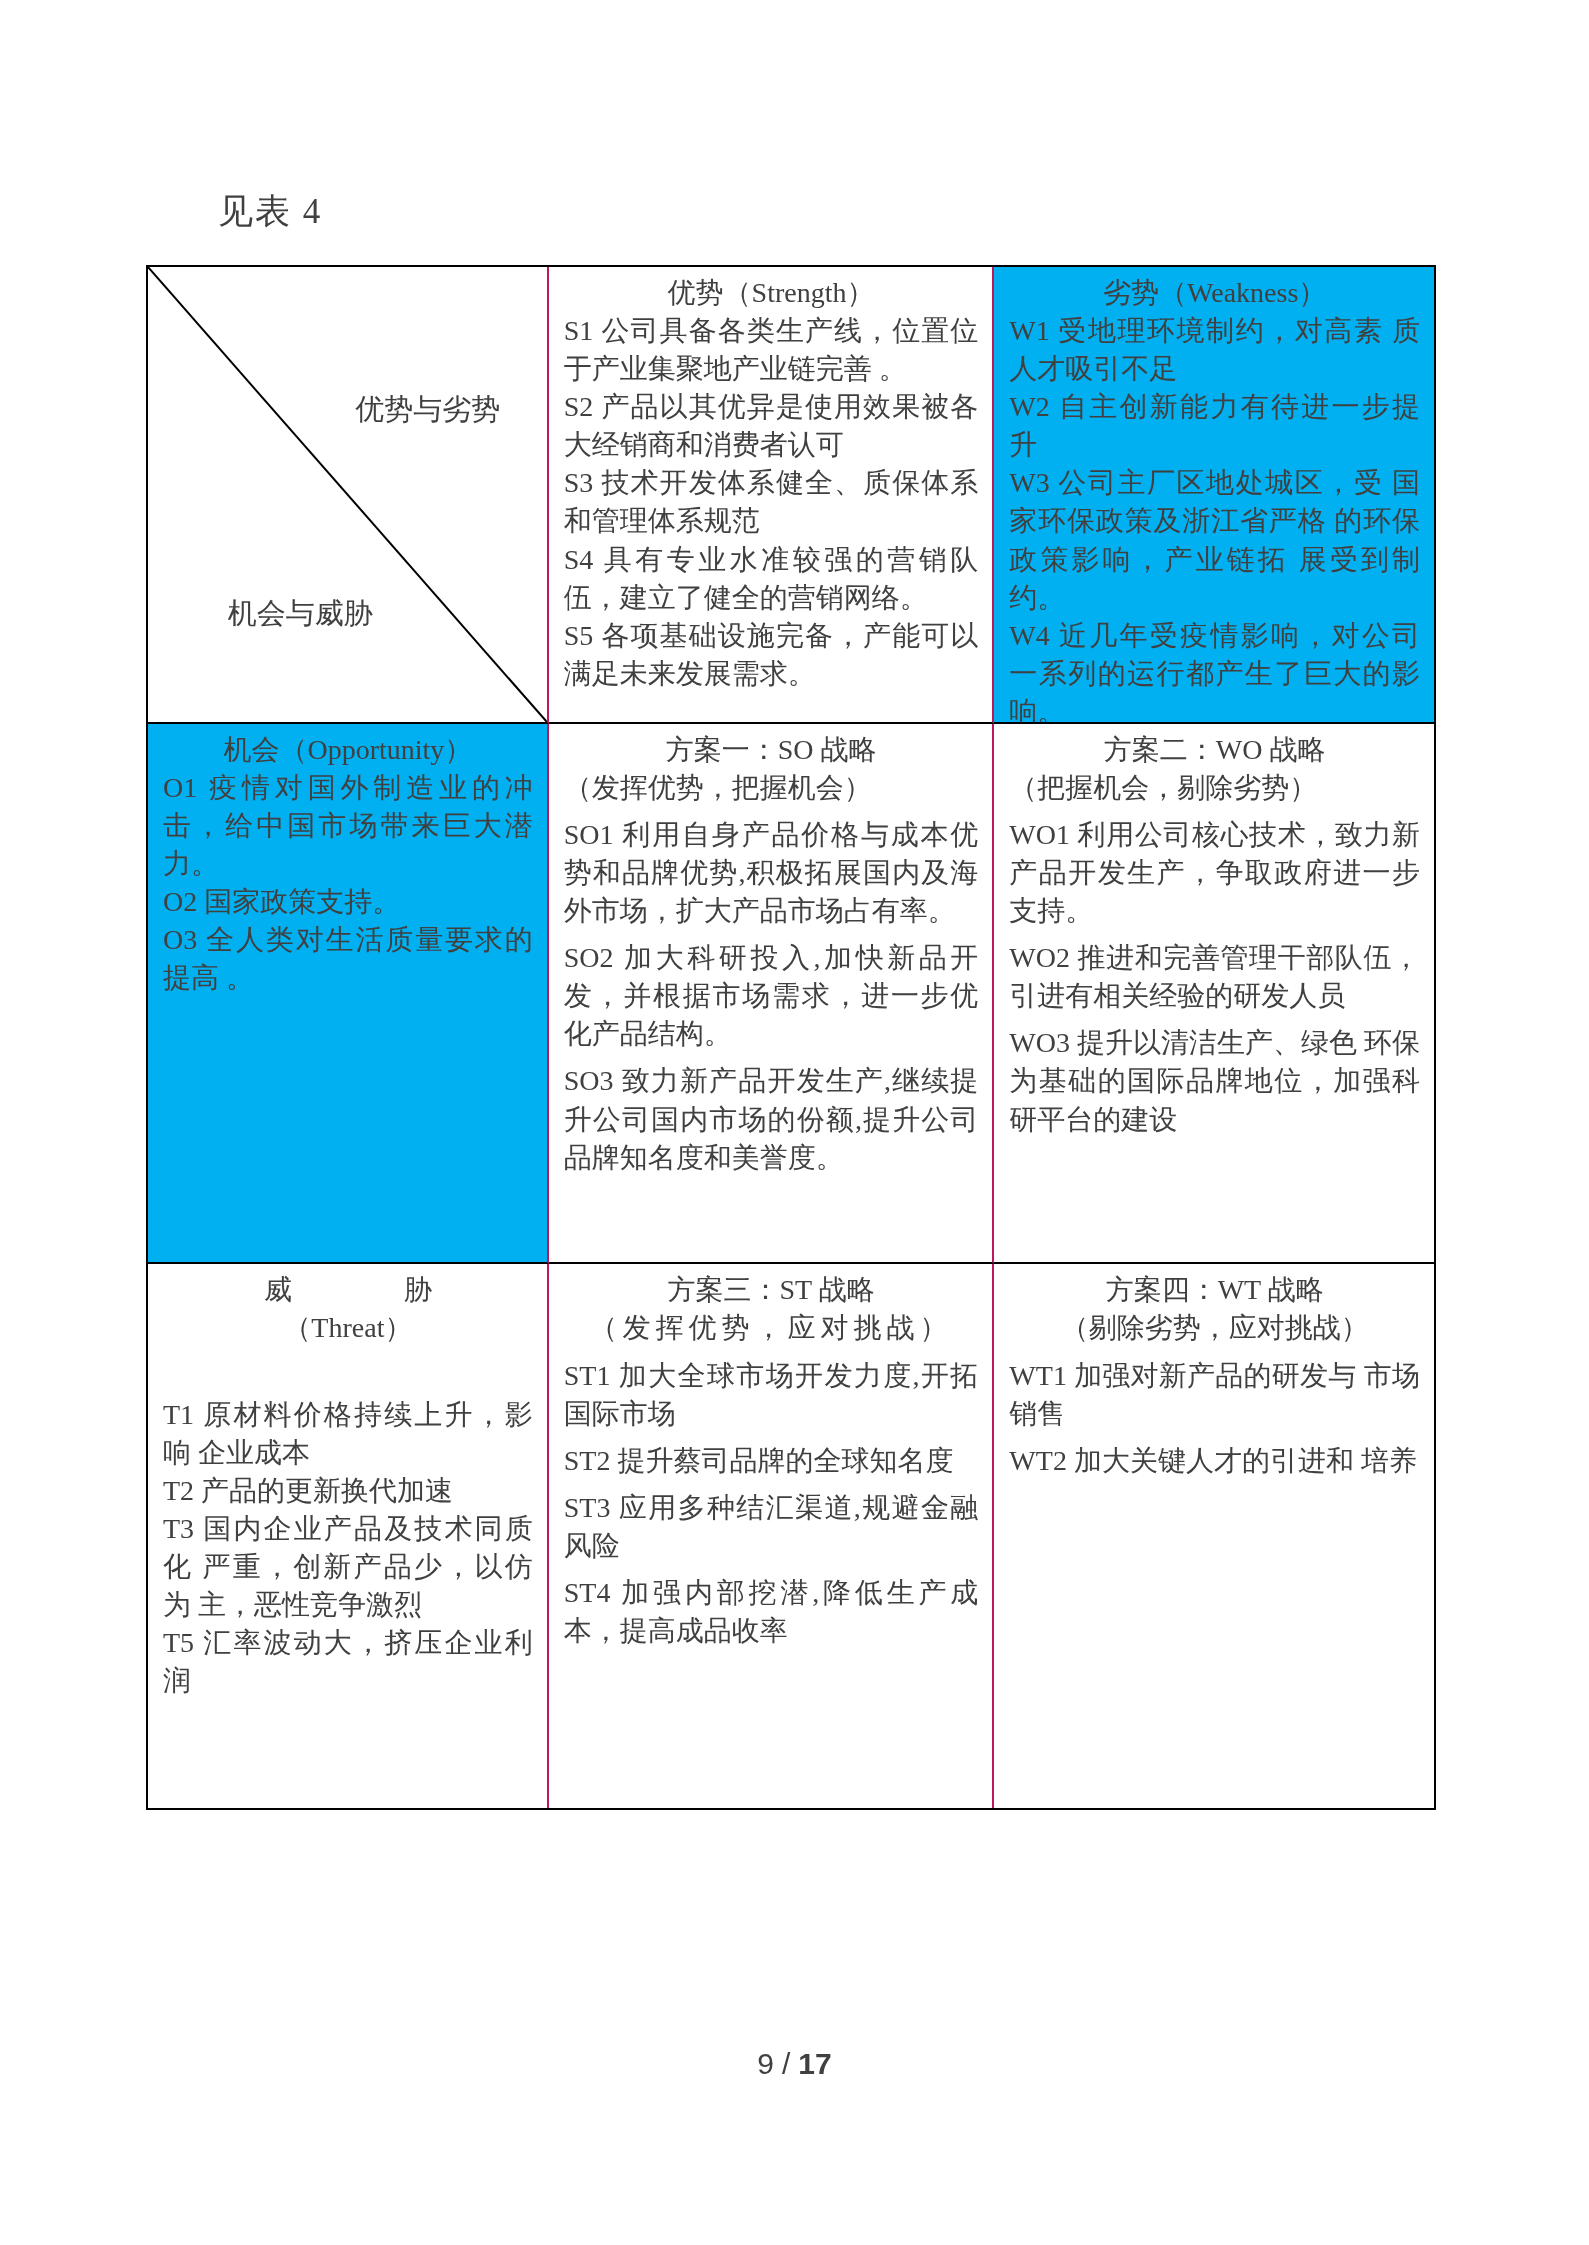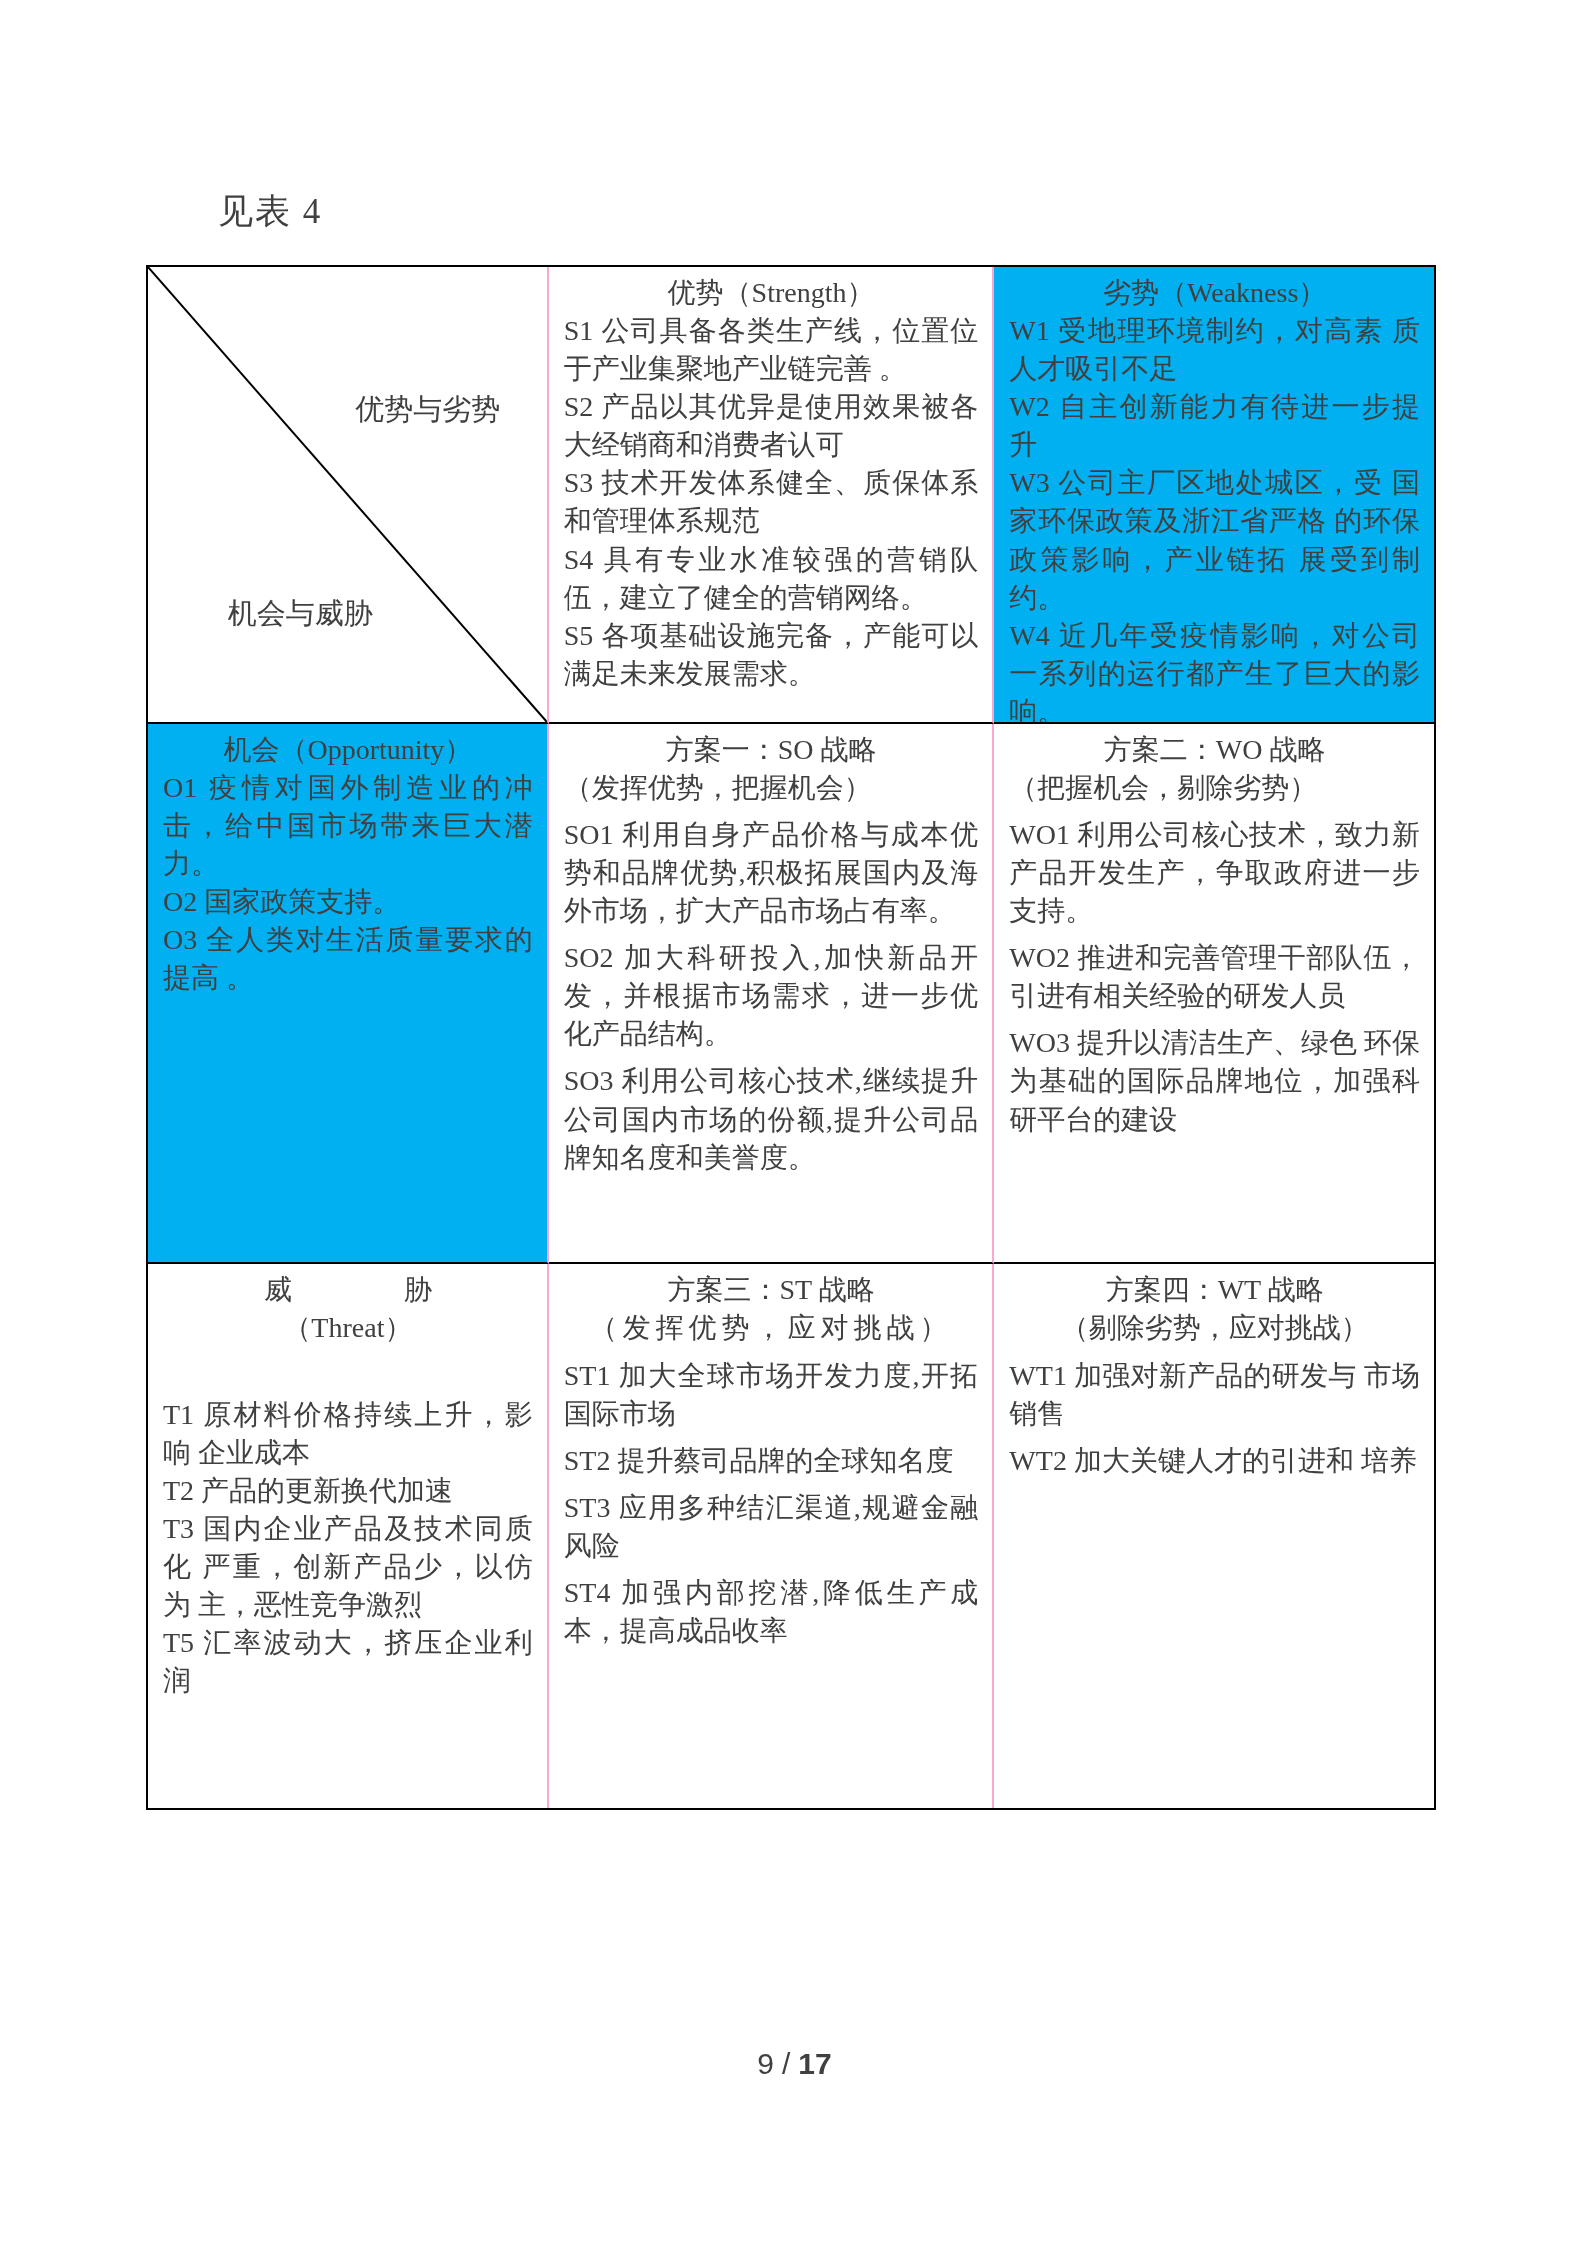--- a/index.html
+++ b/index.html
@@ -18,21 +18,21 @@
   .swot-table{
     position:absolute;left:146px;top:265px;
     width:1290px;height:1545px;
     display:grid;
     grid-template-columns:402fr 447fr 441fr;
     grid-template-rows:458fr 542fr 545fr;
     border:2px solid #000;
     box-sizing:border-box;
   }
   .cell{
-    border-right:2px solid #f9a8d4;
+    border-right:2px solid #be185d;
     border-bottom:2px solid #000;
     box-sizing:border-box;
     padding:5px 14px 4px 15px;
     font-size:28px;line-height:1.36;
     overflow:hidden;
   }
   .cell.last-col{border-right:none;}
   .cell.last-row{border-bottom:none;}
   .cell.highlight{background:#00B0F0;}
   .cell-title{text-align:center;margin:2px 0 0 0;}
@@ -103,21 +103,21 @@
           <p class="cell-item">O3 全人类对生活质量要求的提高 。</p>
         </div>
     </div>
 
     <div class="cell">
       <p class="cell-title">方案一：SO 战略</p>
       <p class="cell-sub">（发挥优势，把握机会）</p>
       <div class="items spaced">
           <p class="cell-item">SO1 利用自身产品价格与成本优势和品牌优势,积极拓展国内及海外市场，扩大产品市场占有率。</p>
           <p class="cell-item">SO2 加大科研投入,加快新品开发，并根据市场需求，进一步优化产品结构。</p>
-          <p class="cell-item">SO3 利用公司核心技术,继续提升公司国内市场的份额,提升公司品牌知名度和美誉度。</p>
+          <p class="cell-item">SO3 致力新产品开发生产,继续提升公司国内市场的份额,提升公司品牌知名度和美誉度。</p>
         </div>
     </div>
 
     <div class="cell last-col">
       <p class="cell-title">方案二：WO 战略</p>
       <p class="cell-sub">（把握机会，剔除劣势）</p>
       <div class="items spaced">
           <p class="cell-item">WO1 利用公司核心技术，致力新产品开发生产，争取政府进一步支持。</p>
           <p class="cell-item">WO2 推进和完善管理干部队伍，引进有相关经验的研发人员</p>
           <p class="cell-item">WO3 提升以清洁生产、绿色 环保为基础的国际品牌地位，加强科研平台的建设</p>

